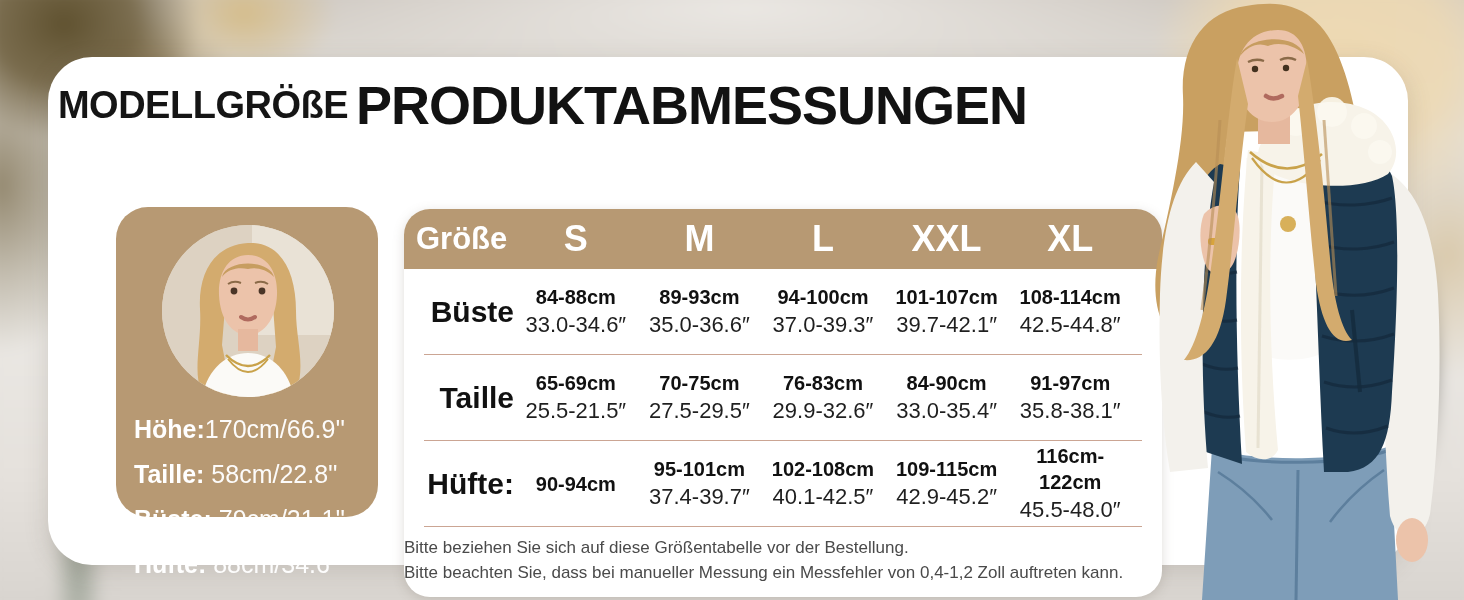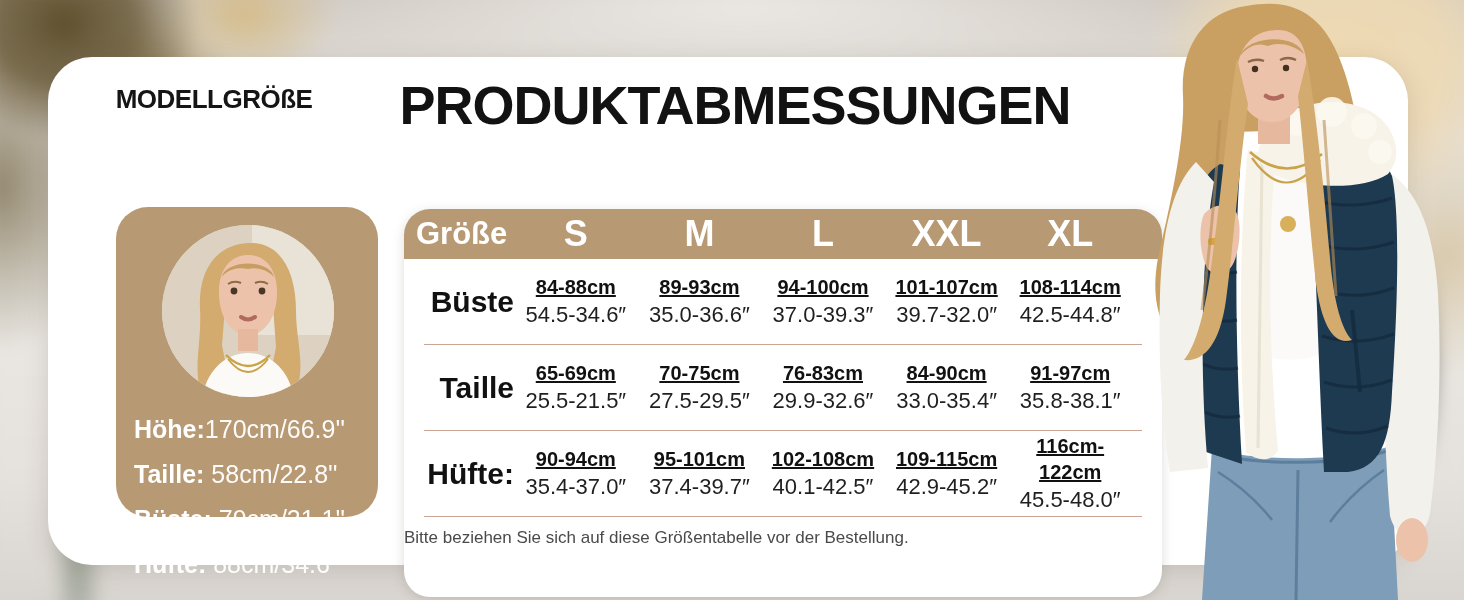--- a/index.html
+++ b/index.html
@@ -25,25 +25,25 @@
 
   
   .card {
     position:absolute; left:48px; top:57px; width:1360px; height:508px;
     background:#ffffff; border-radius:44px;
     box-shadow: 0 6px 24px rgba(90,80,65,.18);
   }
 
   
   .model-title {
-    position:absolute; left:52px; top:84px; width:296px; text-align:center;
-    font-size:26px; font-weight:800; letter-spacing:-0.5px; color:#151515;margin-left:14px;
+    position:absolute; left:52px; top:84px; width:296px; text-align:right;
+    font-size:38px; font-weight:800; letter-spacing:-0.5px; color:#151515;
   }
   .product-title {
-    position:absolute; left:356px; top:74px; width:758px; text-align:center;
+    position:absolute; left:356px; top:74px; width:758px; 
     font-size:54px; font-weight:800; letter-spacing:-1px; color:#121212;
   }
 
   
   .model-panel {
     position:absolute; left:68px; top:150px; width:262px; height:310px;
     background:var(--tan); border-radius:32px;
   }
   .portrait {
     position:absolute; left:46px; top:18px; width:172px; height:172px;
@@ -55,36 +55,36 @@
   .measure-line b { font-weight:700; }
   .measure-line span.val { font-weight:400; opacity:.97; }
 
   
   .table-panel {
     position:absolute; left:356px; top:152px; width:758px; height:388px;
     background:#ffffff; border-radius:26px;
     box-shadow: 0 3px 12px rgba(110,100,85,.22);
   }
   .thead {
-    height:50px; background:var(--tan);
+    height:60px; background:var(--tan);
     border-radius:26px 26px 0 0;
     display:grid; grid-template-columns:110px repeat(5,1fr);
     align-items:center; padding-right:30px;
     color:#ffffff;
   }
   .thead .corner { font-size:31px; font-weight:700; padding-left:12px; }
   .thead .size { font-size:36px; font-weight:700; text-align:center; }
   .trow {
     height:85px;
     display:grid; grid-template-columns:110px repeat(5,1fr);
     align-items:center; padding-right:30px;
   }
   .trow .rlabel { font-size:30px; font-weight:700; color:#111; text-align:right; }
   .cell { text-align:center; }
-  .cell .cm   { font-size:20px; font-weight:700; color:#111; line-height:26px;text-decoration:underline; }
+  .cell .cm   { font-size:20px; font-weight:700; color:#111; line-height:26px; }
   .cell .inch { font-size:22px; font-weight:400; color:#1f1f1f; line-height:30px; }
   .divider { height:1px; background:#cba593; margin:0 20px; }
   .notes { margin-top:8px; text-align:left; }
   .note-line { font-size:17px; color:#4a4a4a; line-height:25px; }
 
   
   .model-photo { position:absolute; left:1100px; top:0; width:364px; height:600px; }
   .model-photo svg { display:block; width:100%; height:100%; }
 </style>
 </head>
@@ -128,33 +128,33 @@
       <div class="size">M</div>
       <div class="size">L</div>
       <div class="size">XXL</div>
       <div class="size">XL</div>
     </div>
 
     <div class="trow">
       <div class="rlabel">Büste</div>
       <div class="cell">
           <div class="cm">84-88cm</div>
-          <div class="inch">54.5-34.6″</div>
+          <div class="inch">33.0-34.6″</div>
         </div>
       <div class="cell">
           <div class="cm">89-93cm</div>
           <div class="inch">35.0-36.6″</div>
         </div>
       <div class="cell">
           <div class="cm">94-100cm</div>
           <div class="inch">37.0-39.3″</div>
         </div>
       <div class="cell">
           <div class="cm">101-107cm</div>
-          <div class="inch">39.7-32.0″</div>
+          <div class="inch">39.7-42.1″</div>
         </div>
       <div class="cell">
           <div class="cm">108-114cm</div>
           <div class="inch">42.5-44.8″</div>
         </div>
     </div>
     <div class="divider"></div>
 
     <div class="trow">
       <div class="rlabel">Taille</div>
@@ -178,21 +178,20 @@
           <div class="cm">91-97cm</div>
           <div class="inch">35.8-38.1″</div>
         </div>
     </div>
     <div class="divider"></div>
 
     <div class="trow">
       <div class="rlabel">Hüfte:</div>
       <div class="cell">
           <div class="cm">90-94cm</div>
-          <div class="inch">35.4-37.0″</div>
         </div>
       <div class="cell">
           <div class="cm">95-101cm</div>
           <div class="inch">37.4-39.7″</div>
         </div>
       <div class="cell">
           <div class="cm">102-108cm</div>
           <div class="inch">40.1-42.5″</div>
         </div>
       <div class="cell">
@@ -201,20 +200,21 @@
         </div>
       <div class="cell">
           <div class="cm">116cm-122cm</div>
           <div class="inch">45.5-48.0″</div>
         </div>
     </div>
     <div class="divider"></div>
 
     <div class="notes">
       <div class="note-line">Bitte beziehen Sie sich auf diese Größentabelle vor der Bestellung.</div>
+      <div class="note-line">Bitte beachten Sie, dass bei manueller Messung ein Messfehler von 0,4-1,2 Zoll auftreten kann.</div>
     </div>
   </div>
 </div>
 
 <div class="model-title">MODELLGRÖßE</div>
 <div class="product-title">PRODUKTABMESSUNGEN</div>
 
 <div class="model-photo">
   <svg viewBox="0 0 364 600">
 

